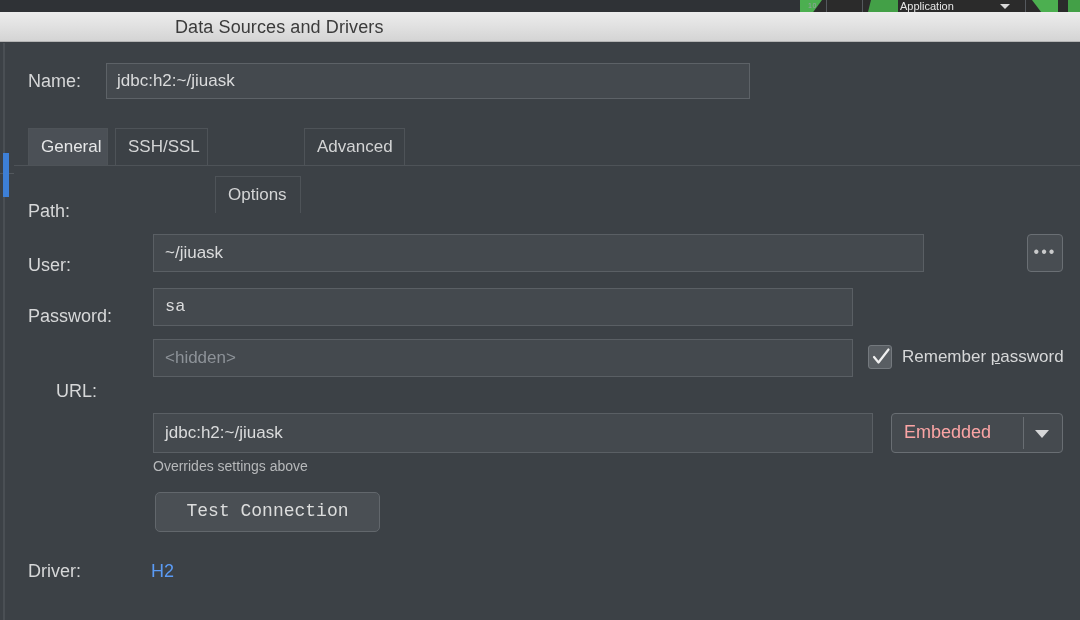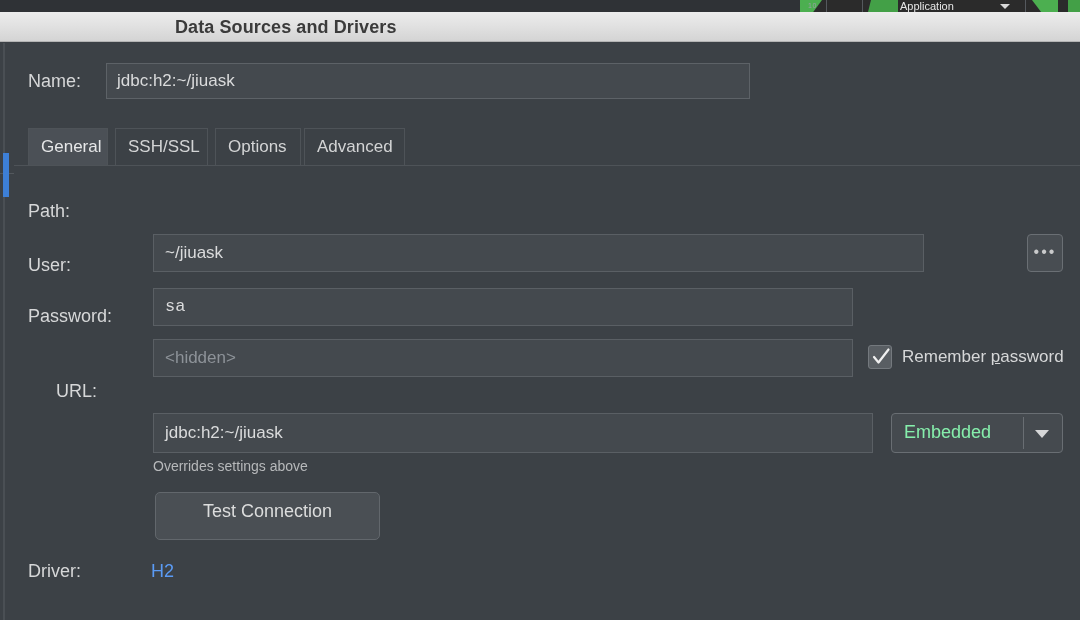--- a/index.html
+++ b/index.html
@@ -95,21 +95,20 @@
 
   
   .titlebar {
     position: absolute;
     top: 12px; left: 0;
     width: 1080px;
     height: 30px;
     background: linear-gradient(to bottom, #ececec 0%, #e2e2e2 45%, #d4d4d4 100%);
     border-bottom: 1px solid #b4b4b4;
     box-sizing: border-box;
-    font-weight: bold;
   }
   .titlebar .title {
     position: absolute;
     left: 0; right: 0;
     top: 5px;
     text-align: left;
     padding-left: 175px;
     font-size: 18px;
     color: #3b3b3b;
     letter-spacing: .1px;
@@ -290,21 +289,21 @@
     background: #454a4f;
     border: 1px solid #696e73;
     border-radius: 4px;
     box-sizing: border-box;
     cursor: default;
   }
   .dropdown .dd-text {
     position: absolute;
     left: 12px; top: 8px;
     font-size: 18px;
-    color: #86efac;
+    color: #fca5a5;
     white-space: nowrap;
   }
   .dropdown .dd-div {
     position: absolute;
     right: 38px; top: 3px;
     width: 1px; height: 32px;
     background: #696e73;
   }
   .dropdown .dd-arrow {
     position: absolute;
@@ -320,26 +319,27 @@
     left: 153px; top: 415px;
     font-size: 14px;
     color: #b7b9bb;
     white-space: nowrap;
   }
 
   
   .test-btn {
     position: absolute;
     left: 155px; top: 449px;
-    width: 225px; height: 48px;
+    width: 225px; height: 40px;
     background: #4a4f54;
     border: 1px solid #62676c;
     border-radius: 5px;
     box-sizing: border-box;
     cursor: default;
+    font-family: Liberation Mono, monospace;
   }
   .test-btn .lbl {
     position: absolute;
     left: 0; right: 0; top: 8px;
     text-align: center;
     font-size: 18px;
     color: #dcdddd;
   }
 
   
@@ -390,21 +390,21 @@
     <div class="name-row">
       <div class="name-label">Name:</div>
       <div class="name-input">
         <div class="val">jdbc:h2:~/jiuask</div>
       </div>
     </div>
 
     <div class="tabbar">
       <div class="tab" style="left:115px;width:93px;">SSH/SSL</div>
       <div class="tab selected" style="left:28px;width:80px;">General</div>
-      <div class="tab" style="left:215px;width:86px;">Options</div>
+      <div class="tab" style="left:215px;width:86px;margin-top:48px;">Options</div>
       <div class="tab" style="left:304px;width:101px;">Advanced</div>
       <div class="tabs-underline"></div>
     </div>
 
     <div class="row-label" style="left:28px;top:158px;">Path:</div>
     <div class="field" style="left:153px;top:191px;width:771px;height:38px;">
       <div class="val" style="top:8px;">~/jiuask</div>
     </div>
     <div class="browse-btn">
       <div class="dots">•••</div>

